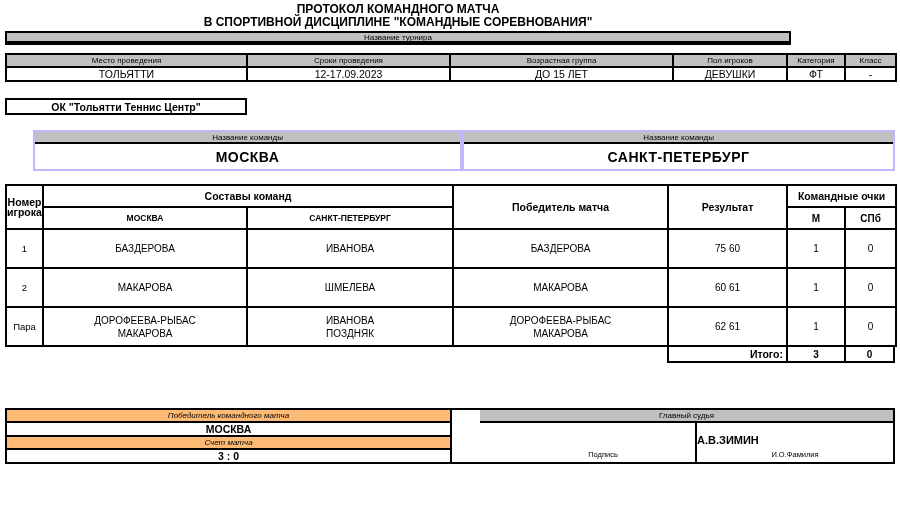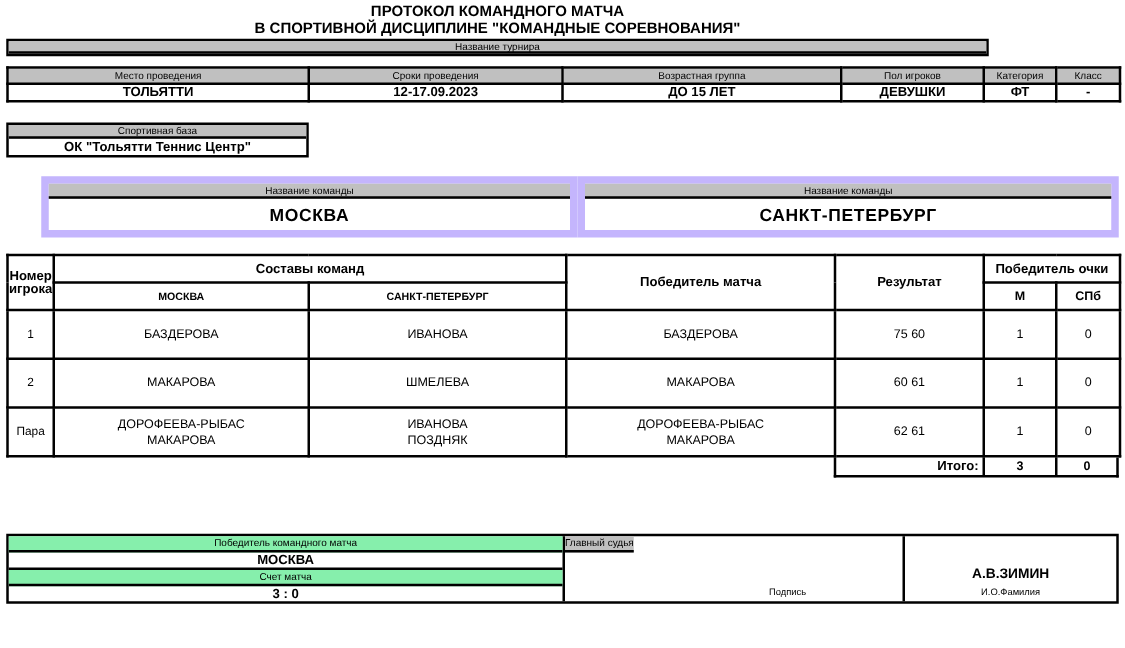--- a/index.html
+++ b/index.html
@@ -18,34 +18,34 @@
   .tournament { margin-top:2px; }
   .tournament .graybar { height:10px; }
   .tournament-name { height:24px; display:flex; align-items:center; justify-content:center;
                      font-weight:bold; font-size:17px; letter-spacing:0.5px; }
 
   
   table.grid { border-collapse:collapse; table-layout:fixed; width:890px; }
   table.grid td { border:2px solid #000; text-align:center; vertical-align:middle; overflow:hidden; }
   .info-table { margin-top:8px;padding-left:46px; }
   .info-table .label-row td { background:#c0c0c0; font-size:8px; font-weight:normal; height:13px; }
-  .info-table .value-row td { font-size:10.5px; font-weight:bold; height:13px; }
+  .info-table .value-row td { font-size:10.5px; font-weight:normal; height:13px; }
 
   
   .venue-row { margin-top:16px; display:flex; width:890px; }
   .minibox { border:2px solid #000; }
   .minibox .graybar { height:11px; }
   .minibox .val { height:13px; display:flex; align-items:center; justify-content:center;
                   font-weight:bold; font-size:10.5px; }
   .venue-box { width:242px; }
   .date-box  { width:215px; margin-left:auto; margin-right:12px; }
 
   
   .teams-row { margin-top:15px; display:flex; width:890px; }
-  .team-box { border:6px solid #c4b5fd;margin-left:28px; }
+  .team-box { border:2px solid #c4b5fd;margin-left:28px; }
   .team-box .graybar { height:12px; }
   .team-name { height:25px; display:flex; align-items:center; justify-content:center;
                font-weight:bold; font-size:14px; letter-spacing:0.5px; }
   .team-box.t1 { width:438px; }
   .team-box.t2 { width:442px; margin-left:auto; }
 
   
   .main-table { margin-top:13px; border:2px solid #000; }
   .main-table td { border:1px solid #000; text-align:center; vertical-align:middle; }
   .main-table tr.hdr1 td, .main-table tr.hdr2 td { font-weight:bold; }
@@ -64,31 +64,31 @@
                 font-weight:bold; font-size:10px; }
   .total-label { width:119px; border-right:2px solid #000; justify-content:flex-end;
                  padding-right:3px; font-size:10.5px; }
   .total-m { width:58px; border-right:2px solid #000; }
   .total-spb { flex:1; }
 
   
   .footer { margin-top:45px; width:890px; height:56px; border:2px solid #000; display:flex; }
   .f-left { width:445px; border-right:2px solid #000; display:flex; flex-direction:column; }
   .f-row { flex:1; display:flex; align-items:center; justify-content:center; }
-  .f-row.gray { background:#86efac; font-size:8px; border-bottom:2px solid #000; }
+  .f-row.gray { background:#fdba74; font-size:8px; border-bottom:2px solid #000;font-style:italic; }
   .f-row.val { font-weight:bold; font-size:10.5px; }
   .f-row.val.mid { border-bottom:2px solid #000; }
-  .f-right { flex:1; display:flex; flex-direction:row; }
+  .f-right { flex:1; display:flex; flex-direction:column;margin-left:28px; }
   .f-right .graybar { height:13px; }
   .f-body { flex:1; display:flex; }
   .sig-col { width:217px; border-right:2px solid #000; display:flex; flex-direction:column;
              justify-content:flex-end;padding-left:31px; }
   .ref-col { flex:1; display:flex; flex-direction:column; justify-content:flex-end; }
   .small-label { height:12px; text-align:center; font-size:7.5px; }
-  .ref-name { text-align:center; font-weight:bold; font-size:11px; margin-bottom:4px; }
+  .ref-name { font-weight:bold; font-size:11px; margin-bottom:4px; }
 </style>
 </head>
 <body>
 
 <div class="page">
 
   <div class="doc-title">
     <div>ПРОТОКОЛ КОМАНДНОГО МАТЧА</div>
     <div>В СПОРТИВНОЙ ДИСЦИПЛИНЕ "КОМАНДНЫЕ СОРЕВНОВАНИЯ"</div>
   </div>
@@ -121,21 +121,20 @@
       <td>ДО 15 ЛЕТ</td>
       <td>ДЕВУШКИ</td>
       <td>ФТ</td>
       <td>-</td>
     </tr>
   </tbody>
     </table>
 
   <div class="venue-row">
     <div class="minibox venue-box">
-      <div class="graybar">Спортивная база</div>
       <div class="val">ОК "Тольятти Теннис Центр"</div>
     </div>
   </div>
 
   <div class="teams-row">
     <div class="team-box t1">
       <div class="graybar">Название команды</div>
       <div class="team-name">МОСКВА</div>
     </div>
     <div class="team-box t2">
@@ -154,21 +153,21 @@
         <col style="width:58px">
         <col style="width:51px">
     </colgroup>
     <tbody>
         <tr class="hdr1">
       <td rowspan="2" class="h-num">Номер
 игрока</td>
       <td colspan="2">Составы команд</td>
       <td rowspan="2">Победитель матча</td>
       <td rowspan="2">Результат</td>
-      <td colspan="2">Победитель очки</td>
+      <td colspan="2">Командные очки</td>
     </tr>
     <tr class="hdr2">
       <td>МОСКВА</td>
       <td>САНКТ-ПЕТЕРБУРГ</td>
       <td class="pts">М</td>
       <td class="pts">СПб</td>
     </tr>
     <tr class="data">
       <td class="numcell">1</td>
       <td>БАЗДЕРОВА</td>

